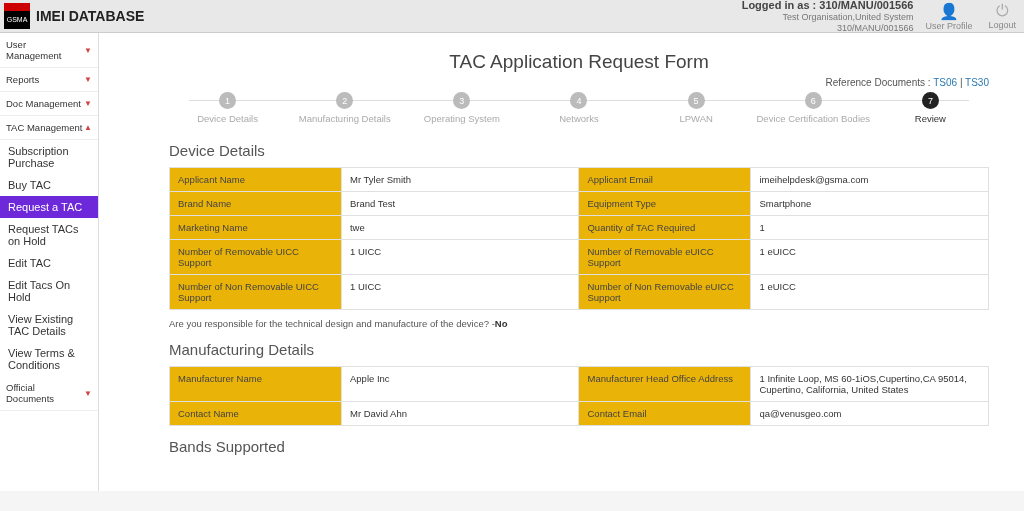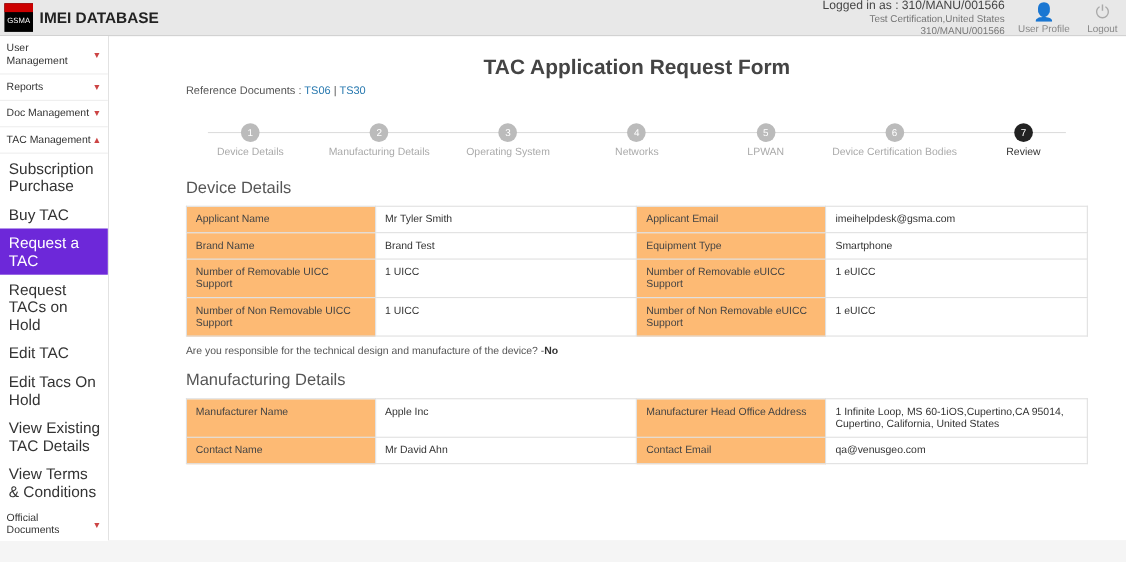--- a/index.html
+++ b/index.html
@@ -6,59 +6,59 @@
     body { font-family: Arial, Helvetica, sans-serif; font-size: 11px; color: #333; background: #f5f5f5; width: 1024px; height: 511px; overflow: hidden; }
     
     
     .header { background: #e8e8e8; border-bottom: 1px solid #ccc; height: 33px; display: flex; align-items: center; justify-content: space-between; padding: 0 4px; }
     .header-left { display: flex; align-items: center; gap: 6px; }
     .logo { width: 26px; height: 26px; background: #000; color: #fff; font-size: 7px; display: flex; align-items: center; justify-content: center; border-top: 8px solid #c00; position: relative; }
     .logo span { position: relative; top: -1px; }
     .site-title { font-size: 14px; font-weight: bold; color: #222; }
     .header-right { display: flex; align-items: center; gap: 8px; }
     .login-block { text-align: right; color: #555; font-size: 10px; line-height: 1.2; }
-    .login-line1 { font-size: 11px; color: #444; }
+    .login-line1 { font-size: 11px; color: #444; font-weight: bold; }
     .login-line2 { font-size: 9px; color: #777; }
     .login-line3 { font-size: 9px; color: #777; }
     .header-action { text-align: center; color: #888; font-size: 9px; cursor: pointer; padding: 0 4px; }
     .header-action .icon { font-size: 16px; color: #aaa; display: block; }
     
     
     .body { display: flex; height: calc(100% - 33px - 20px); }
     
     
     .sidebar { width: 99px; background: #fff; border-right: 1px solid #ddd; overflow-y: auto; }
     .nav-item { padding: 6px 6px; font-size: 9.5px; color: #333; cursor: pointer; display: flex; justify-content: space-between; align-items: center; border-bottom: 1px solid #eee; }
     .nav-item .tri { color: #c44; font-size: 8px; }
     .nav-item.open .tri { color: #c44; }
-    .nav-sub { padding: 5px 6px 5px 8px; font-size: 14px; color: #333; cursor: pointer; }
+    .nav-sub { padding: 5px 6px 5px 8px; font-size: 11px; color: #333; cursor: pointer; }
     .nav-sub.active { background: #6d28d9; color: #fff; }
     
     
     .main { flex: 1; background: #fff; overflow-y: auto; padding: 10px 35px 20px 70px; }
-    .page-title { text-align: center; font-size: 19px; color: #444; font-weight: bold; margin: 8px 0 4px; }
-    .ref-docs { text-align: left; font-size: 10px; color: #555; margin-bottom: 24px; }
+    .page-title { text-align: center; font-size: 19px; color: #444; font-weight: normal; margin: 8px 0 4px; }
+    .ref-docs { text-align: right; font-size: 10px; color: #555; margin-bottom: 4px; }
     .ref-docs a { color: #2a7ab0; text-decoration: none; }
     
     
     .stepper { display: flex; justify-content: space-between; align-items: flex-start; margin: 0 0 18px; position: relative; }
     .stepper::before { content: ""; position: absolute; top: 8px; left: 20px; right: 20px; height: 1px; background: #ddd; z-index: 0; }
     .step { text-align: center; flex: 1; position: relative; z-index: 1; }
     .step-circle { width: 17px; height: 17px; border-radius: 50%; background: #bbb; color: #fff; font-size: 9px; display: inline-flex; align-items: center; justify-content: center; margin-bottom: 4px; }
     .step.active .step-circle { background: #222; }
     .step-label { font-size: 9.5px; color: #aaa; }
     .step.active .step-label { color: #333; }
     
     
     .section-title { font-size: 15px; color: #555; font-weight: normal; margin: 12px 0 8px; }
     
     
     .details-table { width: 100%; border-collapse: collapse; font-size: 9.5px; margin-bottom: 6px; }
     .details-table td { border: 1px solid #e0e0e0; padding: 6px 8px; vertical-align: top; }
-    .details-table .label-cell { background: #fdba74; color: #444; width: 21%; }
+    .details-table .label-cell { background: #eab308; color: #444; width: 21%; }
     .details-table .value-cell { background: #fff; color: #333; width: 29%; }
     
     .inline-q { font-size: 9.5px; color: #555; margin: 8px 0 10px; }
     .inline-q b { color: #333; margin-top: 32px; }
     
     
     .footer { height: 20px; background: #e8e8e8; border-top: 1px solid #ccc; display: flex; justify-content: space-between; align-items: center; padding: 0 8px; font-size: 9.5px; color: #555; margin-top: 28px; }
     .footer a { color: #555; text-decoration: none; margin-left: 8px; }
   </style>
 </head>
@@ -67,21 +67,21 @@
 <div class="header">
   <div class="header-left">
     <div class="logo">
         <span>GSMA</span>
       </div>
     <div class="site-title">IMEI DATABASE</div>
   </div>
   <div class="header-right">
     <div class="login-block">
       <div class="login-line1">Logged in as : 310/MANU/001566</div>
-      <div class="login-line2">Test Certification,United States</div>
+      <div class="login-line2">Test Organisation,United System</div>
       <div class="login-line3">310/MANU/001566</div>
     </div>
     <div class="header-action">
       <span class="icon">👤</span>
       <span>User Profile</span>
     </div>
     <div class="header-action">
       <span class="icon">⏻</span>
       <span>Logout</span>
     </div>
@@ -147,20 +147,26 @@
             <td class="label-cell">Applicant Email</td>
             <td class="value-cell">imeihelpdesk@gsma.com</td>
           </tr>
       <tr>
             <td class="label-cell">Brand Name</td>
             <td class="value-cell">Brand Test</td>
             <td class="label-cell">Equipment Type</td>
             <td class="value-cell">Smartphone</td>
           </tr>
       <tr>
+            <td class="label-cell">Marketing Name</td>
+            <td class="value-cell">twe</td>
+            <td class="label-cell">Quantity of TAC Required</td>
+            <td class="value-cell">1</td>
+          </tr>
+      <tr>
             <td class="label-cell">Number of Removable UICC Support</td>
             <td class="value-cell">1 UICC</td>
             <td class="label-cell">Number of Removable eUICC Support</td>
             <td class="value-cell">1 eUICC</td>
           </tr>
       <tr>
             <td class="label-cell">Number of Non Removable UICC Support</td>
             <td class="value-cell">1 UICC</td>
             <td class="label-cell">Number of Non Removable eUICC Support</td>
             <td class="value-cell">1 eUICC</td>
@@ -182,19 +188,20 @@
           </tr>
       <tr>
             <td class="label-cell">Contact Name</td>
             <td class="value-cell">Mr David Ahn</td>
             <td class="label-cell">Contact Email</td>
             <td class="value-cell">qa@venusgeo.com</td>
           </tr>
     </tbody>
       </table>
 
+    <h2 class="section-title">Bands Supported</h2>
 
   </div>
 </div>
 
 <div class="footer">
   <span>Copyright © GSMA</span>
 </div>
 
 </body></html>

